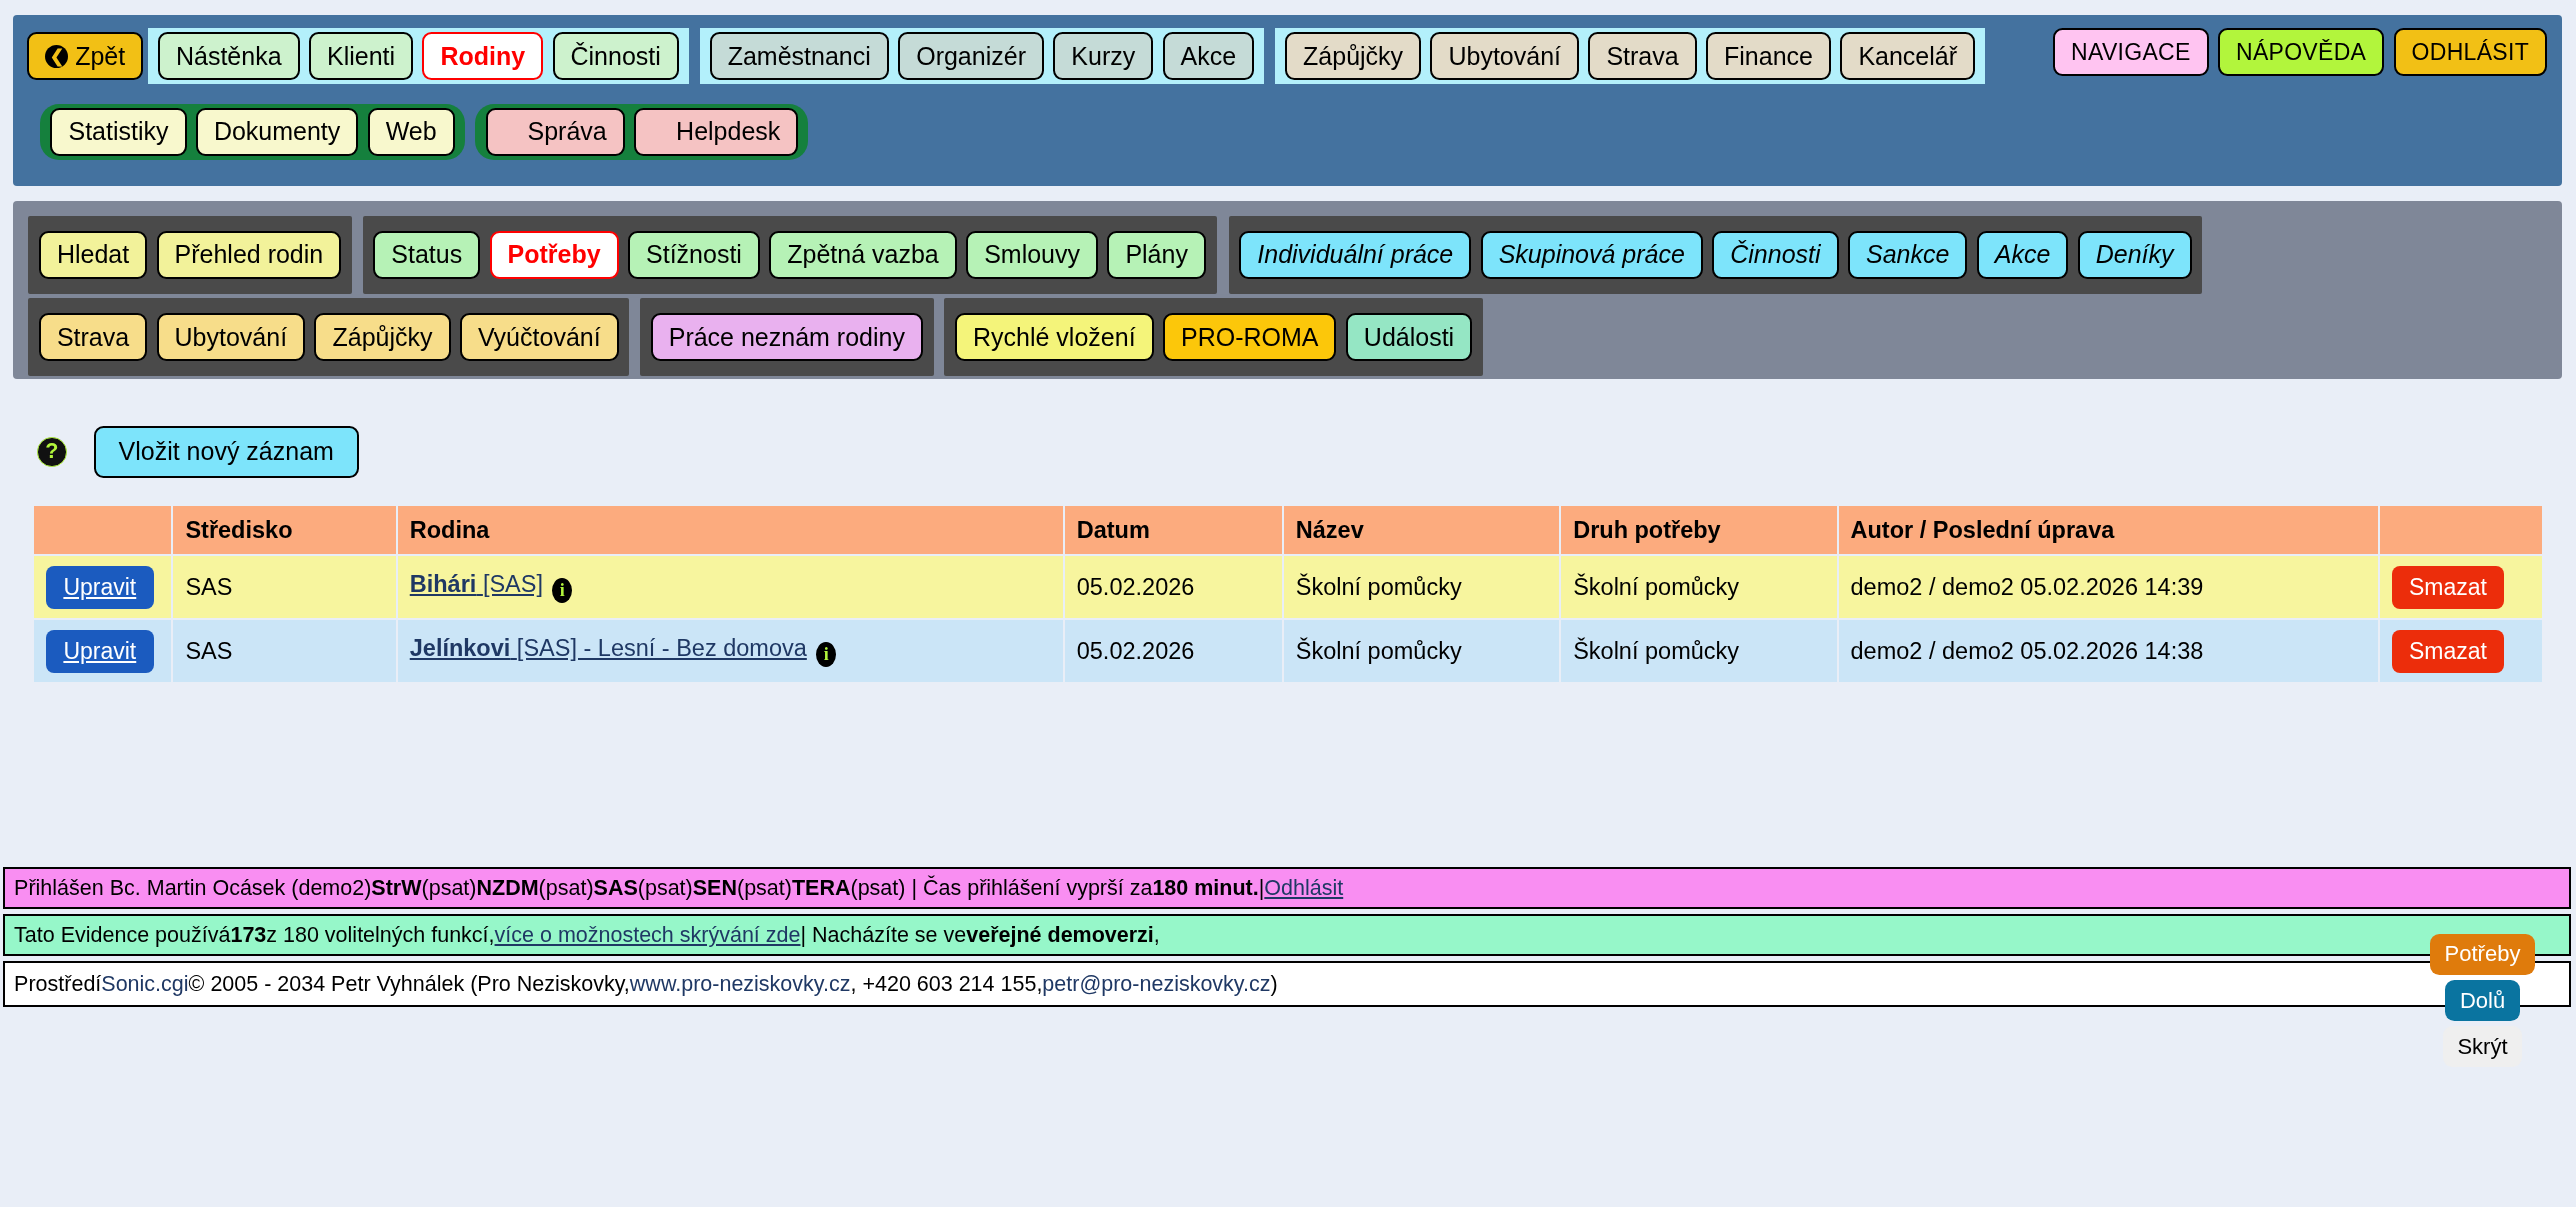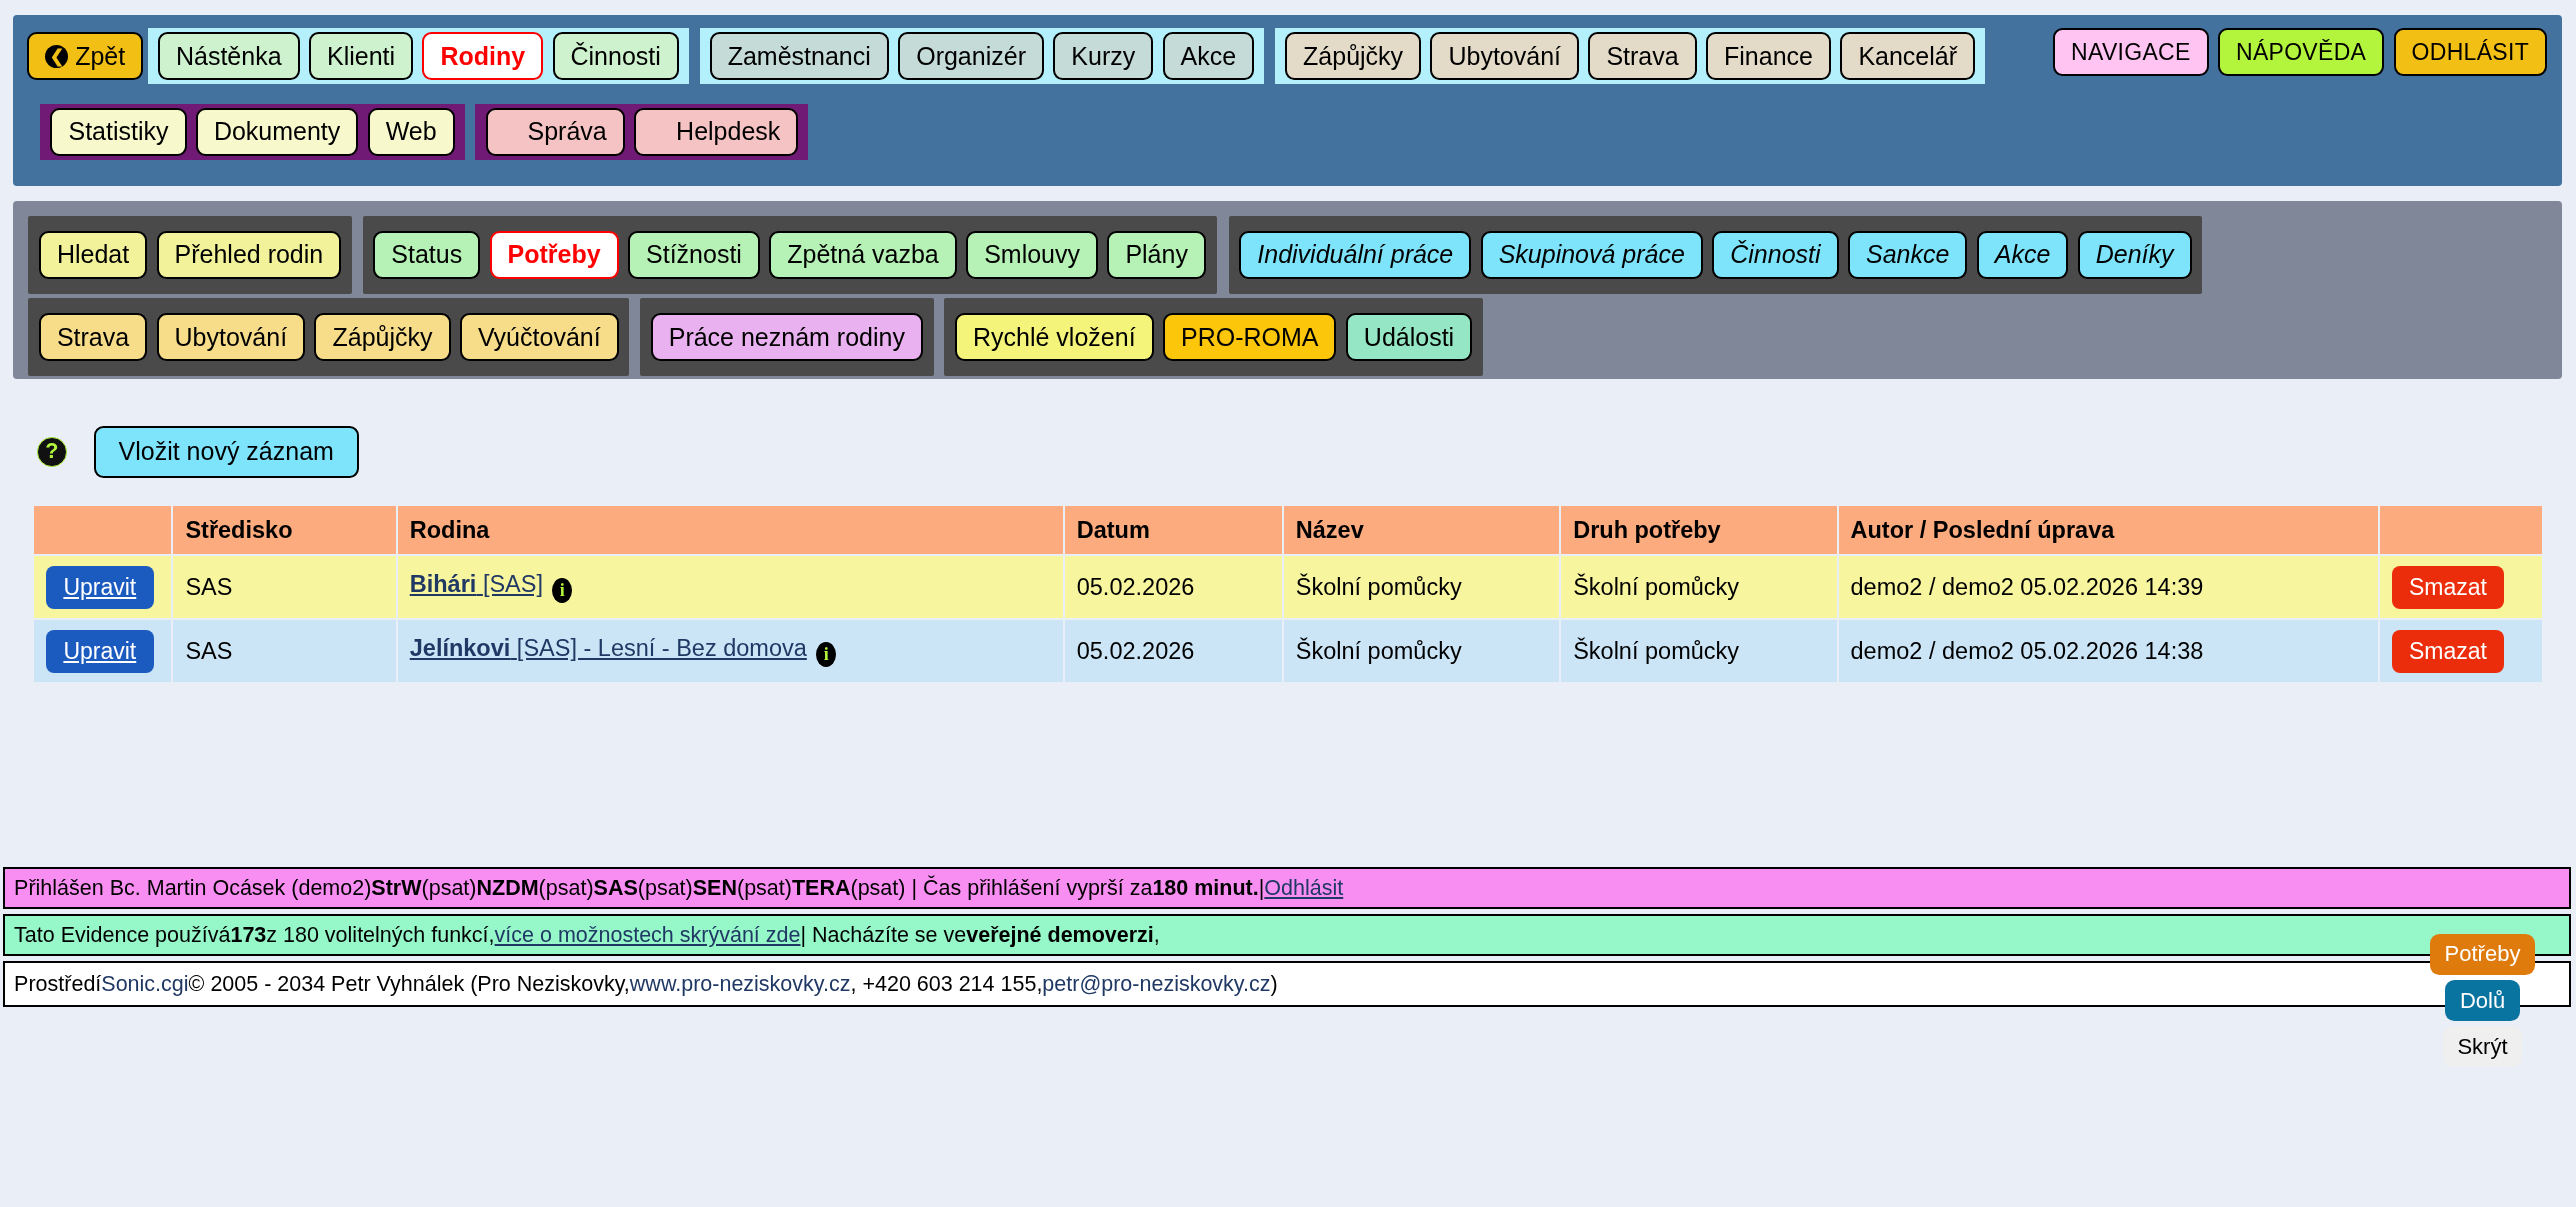--- a/index.html
+++ b/index.html
@@ -20,21 +20,21 @@
     font-family:"Liberation Sans", sans-serif;
   }
   
   #topbar{
     position:absolute;left:13.4px;top:14.8px;width:2549px;height:171px;
     background:#44729f;border-radius:4px;
   }
   .navrow{position:absolute;display:flex;align-items:center;}
   .group{display:flex;align-items:center;padding:4px 5.4px;}
   .g-cyan{background:#b3f0fb;}
-  .g-cyan2{background:#701a75;}
+  .g-cyan2{background:#15803d;border-radius:19px;}
   .btn-back{background:#f2c015;font-weight:normal;}
   .btn-green{background:#cdf2cd;}
   .btn-teal{background:#c5dbd7;}
   .btn-beige{background:#e3dbc8;}
   .btn-active{background:#ffffff;border-color:#ff0000;color:#ff0000;font-weight:bold;}
   .btn-cream{background:#f8f8cd;}
   .btn-pink{background:#f5c3c3;padding-left:40px;}
   .btn-navig{background:#ffc4f1;font-size:23px;letter-spacing:0.3px;margin-left:12px;}
   .btn-napov{background:#b2f53c;font-size:23px;letter-spacing:0.3px;}
   .btn-odhl{background:#f2c015;font-size:23px;letter-spacing:0.3px;}

